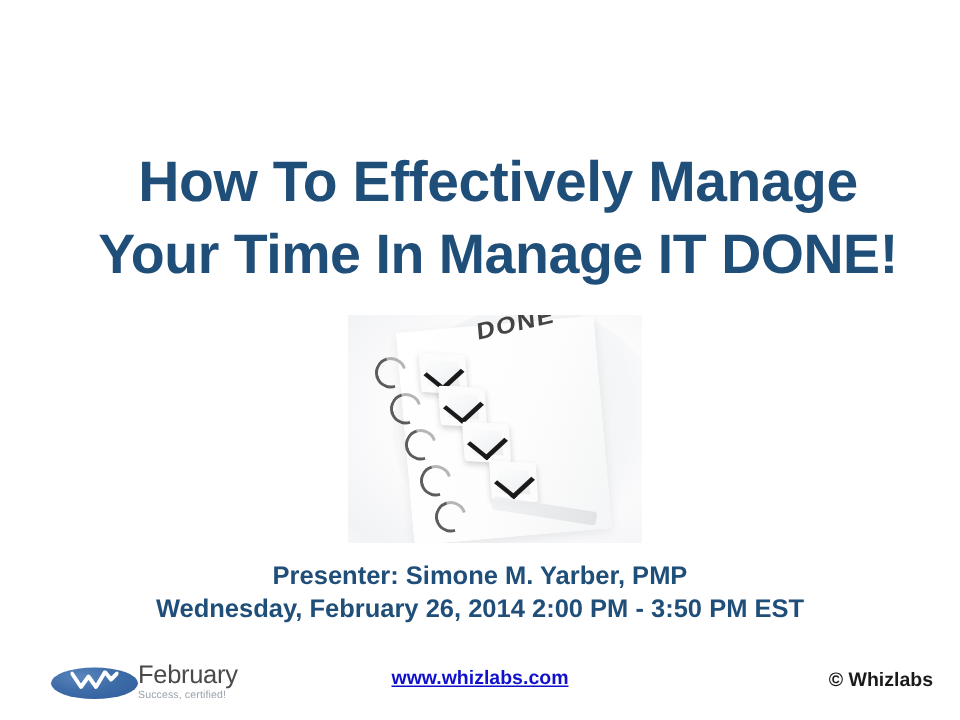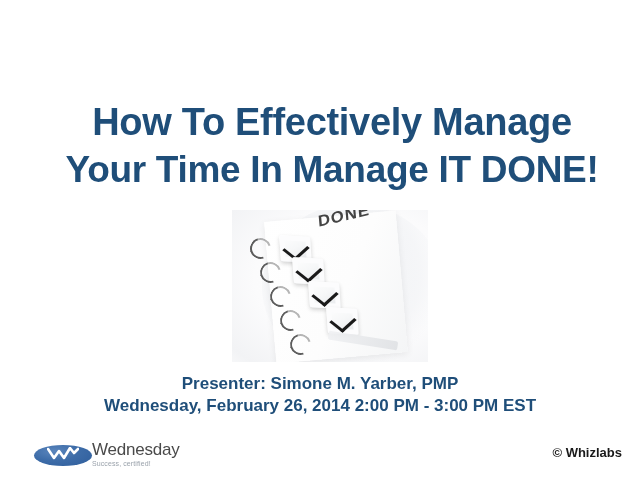--- a/index.html
+++ b/index.html
@@ -267,35 +267,36 @@
       <div class="checkbox" style="left:95px; top:98px;">
         <div class="tick"></div>
       </div>
 
       <div class="pen-shadow"></div>
     </div>
   </div>
 
   <div class="presenter-block">
     <div class="presenter-line">Presenter: Simone M. Yarber, PMP</div>
-    <div class="presenter-line">Wednesday, February 26, 2014 2:00 PM - 3:00 PM EST</div>
+    <div class="presenter-line">Wednesday, February 26, 2014 2:00 PM - 3:50 PM EST</div>
   </div>
 
   <div class="footer">
 
     <div class="logo">
       <div class="logo-mark">
         <div class="logo-ellipse"></div>
         <svg class="logo-w" viewBox="0 0 32 13">
           <path d="M1,2 L7,11 L12,4 L17,11 L23,1 L27,6 L31,2" fill="none" stroke="#ffffff" stroke-width="2.6" stroke-linecap="round" stroke-linejoin="round"></path>
         </svg>
       </div>
       <div class="logo-text">
-        <div class="logo-name">Wednesday</div>
+        <div class="logo-name">February</div>
         <div class="logo-tag">Success, certified!</div>
       </div>
     </div>
 
+    <a class="site-link" href="#">www.whizlabs.com</a>
 
     <div class="copyright">© Whizlabs</div>
   </div>
 
 </div>
 
 </body></html>

